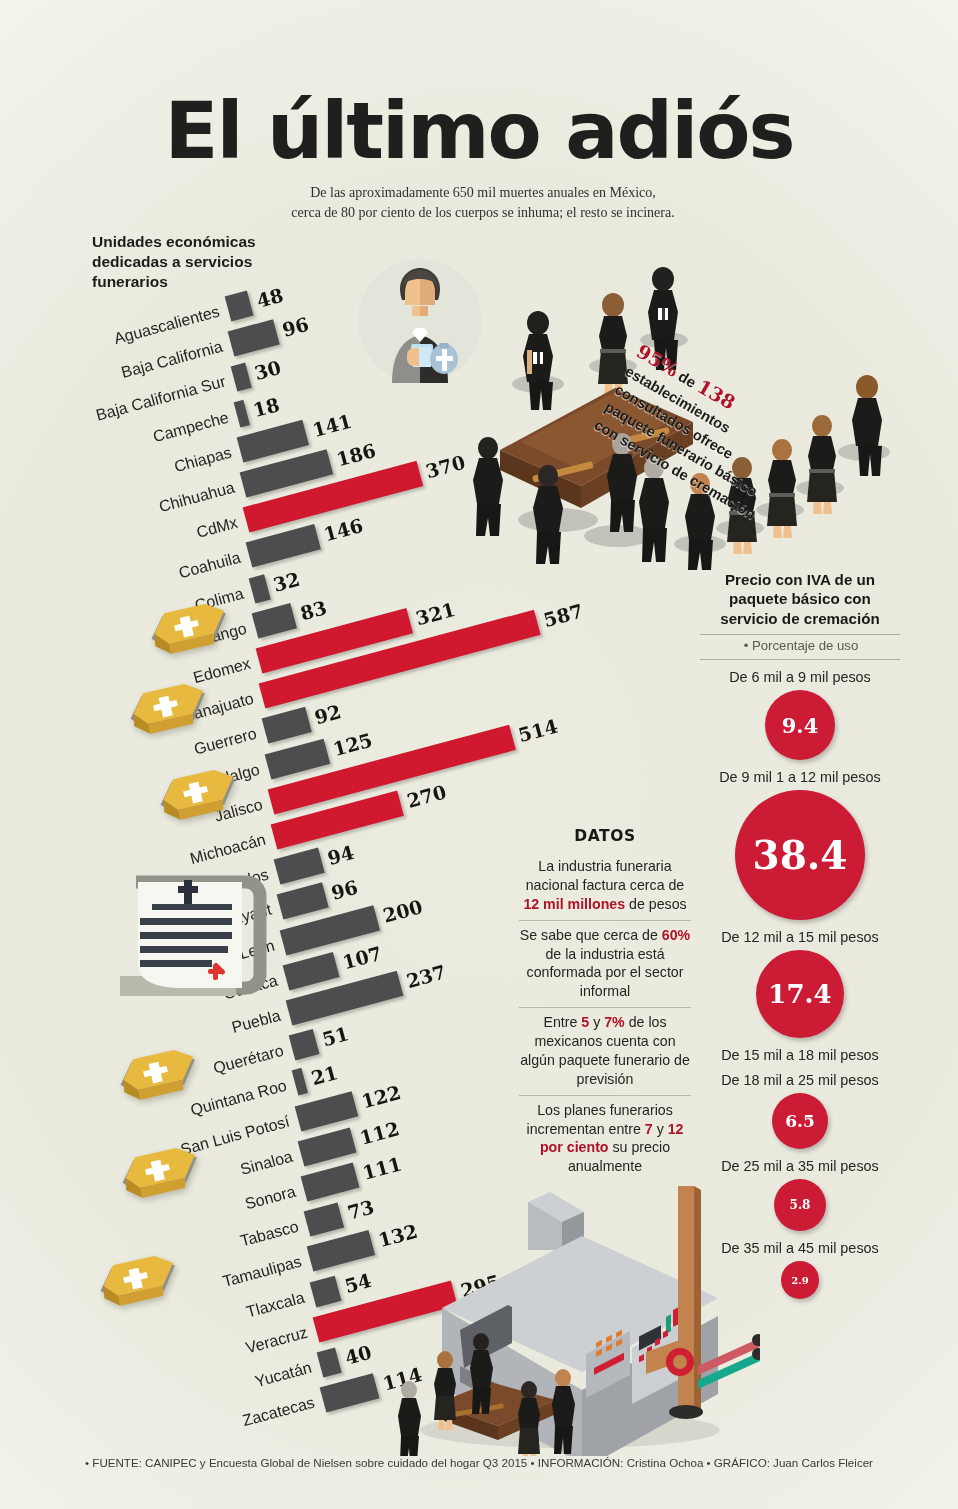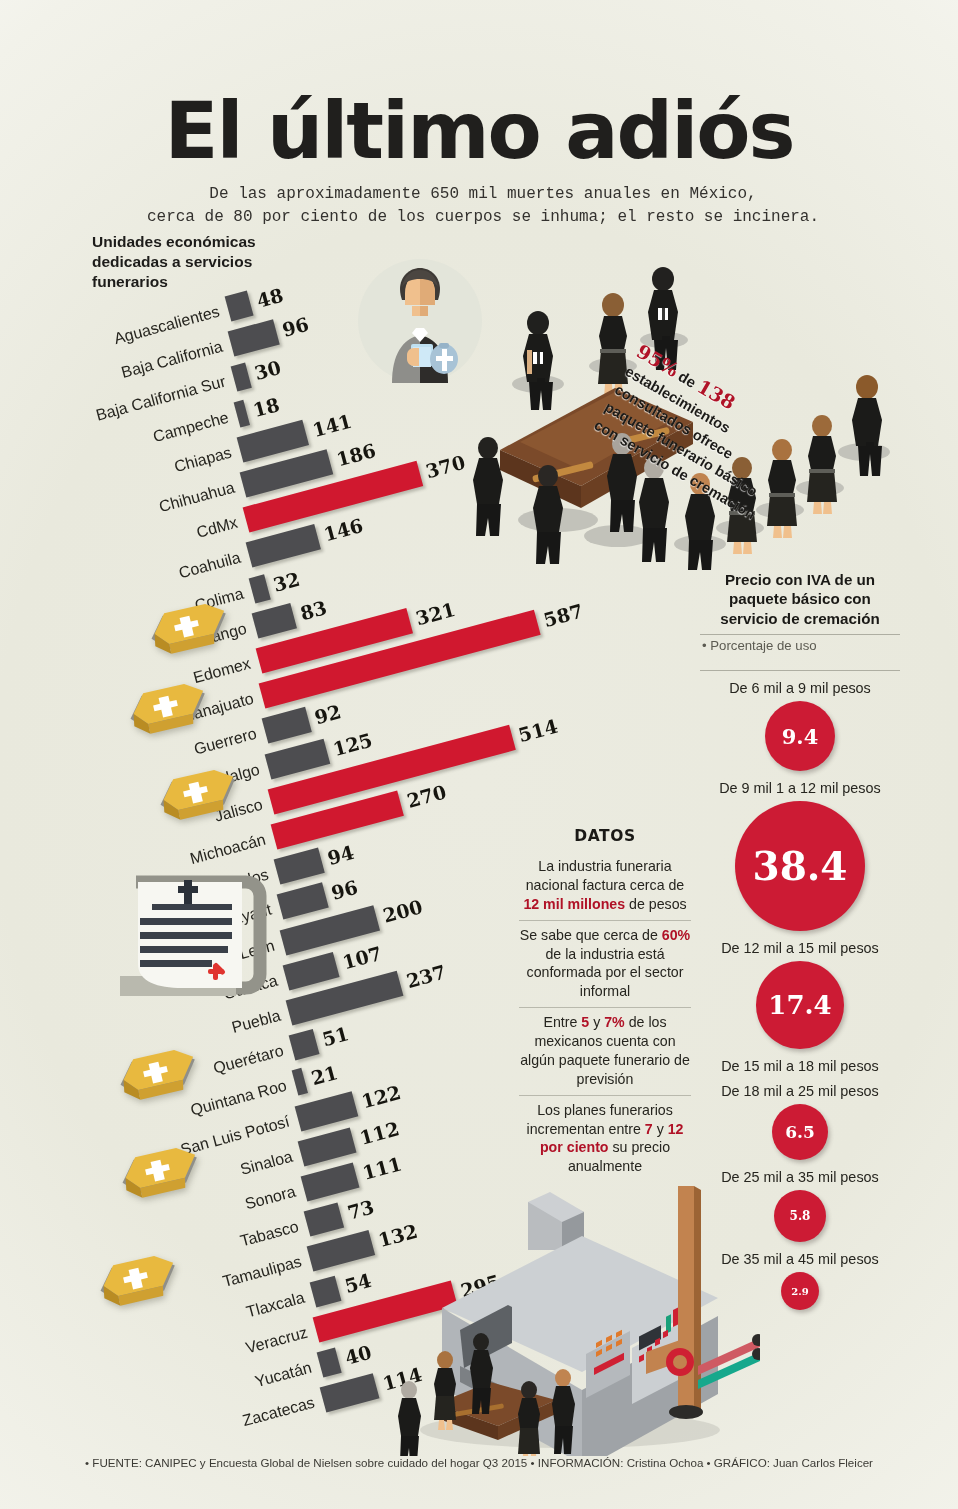--- a/index.html
+++ b/index.html
@@ -17,22 +17,22 @@
   .nosel{user-select:none;}
 
   
   #header{position:absolute;left:0;top:0;width:958px;text-align:center;}
   #title{
     font-family:"DejaVu Sans",sans-serif;
     font-weight:bold;font-size:79px;letter-spacing:-2px;color:#201f1d;
     margin-top:92px;line-height:1;
   }
   #subtitle{
-    font-family:Liberation Mono, monospace;
-    font-size:16px;color:#33312e;line-height:1.45;margin-top:12px;padding-left:8px;
+    font-family:Liberation Serif, serif;
+    font-size:14px;color:#33312e;line-height:1.45;margin-top:12px;padding-left:8px;
   }
   #subtitle div{white-space:nowrap;}
 
   
   #chart-heading{
     position:absolute;left:92px;top:232px;width:200px;
     font-weight:bold;font-size:15.5px;color:#1d1c1a;line-height:1.3;
   }
 
   
@@ -75,21 +75,21 @@
   #datos .item{font-size:14.2px;line-height:1.33;color:#26251f;padding:5px 0 6px;}
   #datos .item + .item{border-top:1px solid #b9b9ad;}
   #datos .hl{font-family:Liberation Sans, sans-serif;font-weight:bold;color:#b01227;text-align:right;}
 
   
   #prices{position:absolute;left:700px;top:570px;width:200px;text-align:center;}
   #prices h3{
     margin:0;font-weight:bold;font-size:15.2px;line-height:1.28;color:#1a1916;
   }
   #prices .sub{
-    font-size:13.2px;color:#5c5b52;text-align:left;padding:3px 0 17px 2px;
+    font-size:13.2px;color:#5c5b52;text-align:center;padding:3px 0 6px 2px;
     border-top:1px solid #aeaea2;border-bottom:1px solid #aeaea2;margin-top:6px;
   }
   .price-row{margin-top:9px;}
   .price-row .plabel{font-size:14.4px;color:#26251f;white-space:nowrap;}
   .bubble{
     margin:5px auto 0;border-radius:50%;background:#cc1b34;
     display:flex;align-items:center;justify-content:center;
     color:#fff;font-family:"DejaVu Serif",serif;font-weight:bold;
     box-shadow:2px 3px 4px rgba(70,60,55,.3);
   }

